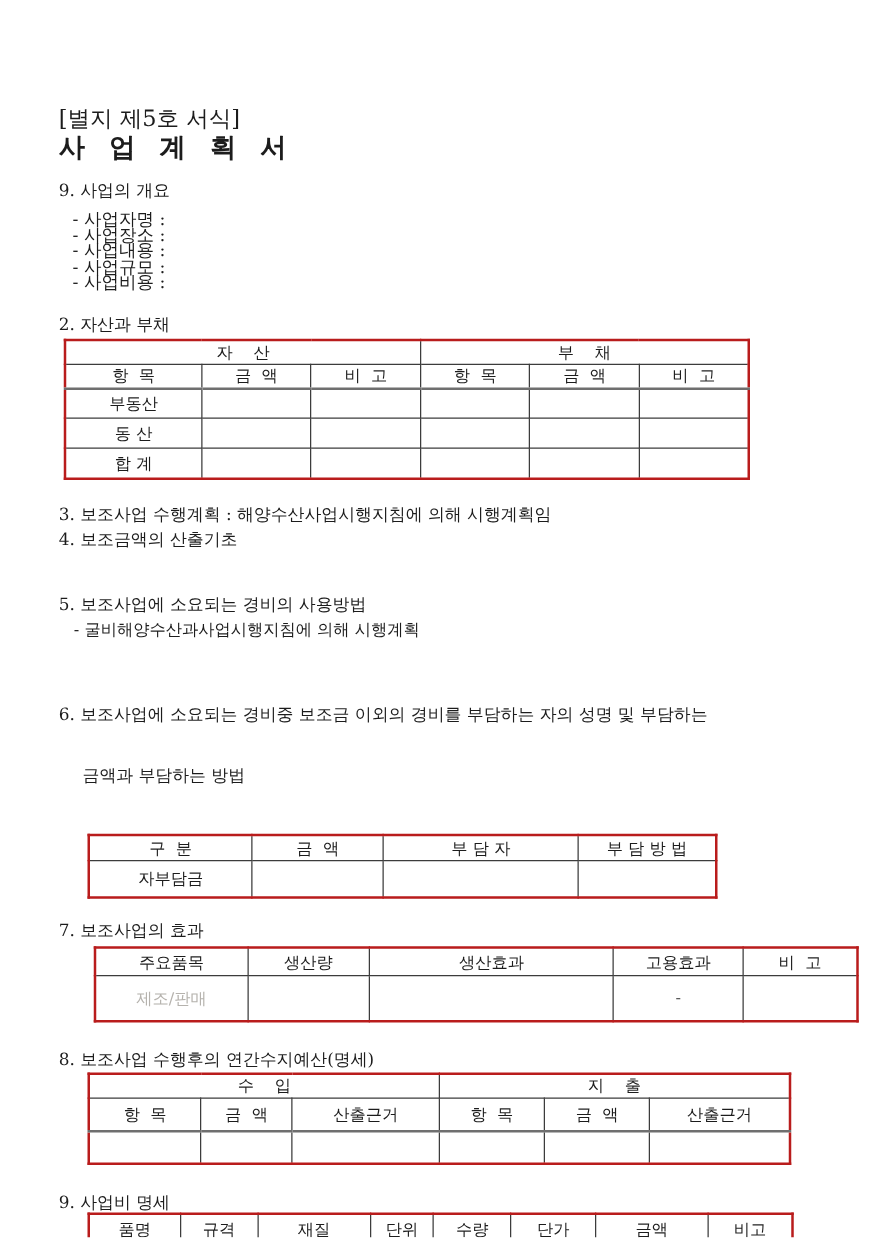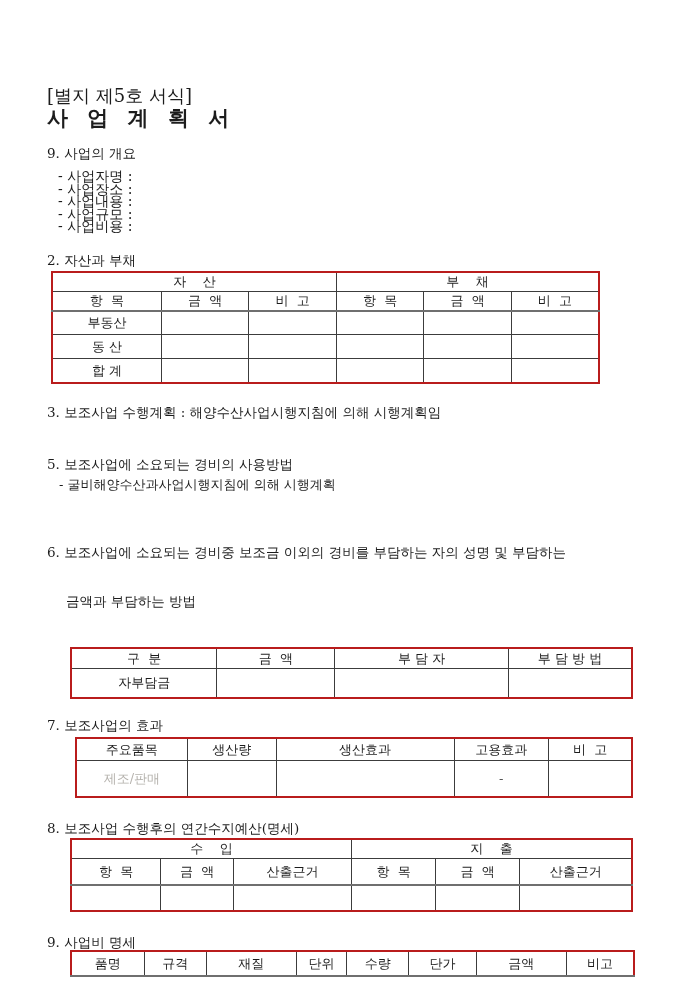--- a/index.html
+++ b/index.html
@@ -32,24 +32,24 @@
     border:1px solid #3c3c3c;text-align:center;vertical-align:middle;
     font-size:13px;font-weight:normal;padding:0;white-space:pre;overflow:hidden;
   }
   tr.dbl th{border-bottom:2px solid #6f6f6f;}
   .muted{color:#b5b2ad;}
   .dash{color:#555;}
 
   .t2{margin:3px 0 0 4px;width:549px;}
   .t2 .r-gh{height:17px;} .t2 .r-h{height:19px;} .t2 .r-d{height:24px;}
 
-  .t6{margin:4px 0 0 23px;width:563px;}
+  .t6{margin:4px 0 0 23px;width:504px;}
   .t6 .r-h{height:21px;} .t6 .r-d{height:29px;}
 
-  .t7{margin:4px 0 0 28px;width:558px;}
+  .t7{margin:4px 0 0 28px;width:612px;}
   .t7 .r-h{height:23px;} .t7 .r-d{height:36px;}
 
   .t8{margin:2px 0 0 23px;width:563px;}
   .t8 .r-gh{height:18px;} .t8 .r-h{height:27px;} .t8 .r-d{height:26px;}
 
   .t9{margin:0 0 0 23px;width:565px;}
   .t9 .r-h{height:25px;}
 </style>
 </head>
 <body>
@@ -113,20 +113,21 @@
         <td></td>
         <td></td>
         <td></td>
         <td></td>
         <td></td>
       </tr>
     </tbody>
       </table>
 
     <div class="h" id="s3">3. 보조사업 수행계획 : 해양수산사업시행지침에 의해 시행계획임</div>
+    <div class="h" id="s4">4. 보조금액의 산출기초</div>
 
     <div class="h" id="s5">5. 보조사업에 소요되는 경비의 사용방법</div>
     <div id="s5i">- 굴비해양수산과사업시행지침에 의해 시행계획</div>
 
     <div class="h" id="s6">
       <div class="l1">6. 보조사업에 소요되는 경비중 보조금 이외의 경비를 부담하는 자의 성명 및 부담하는</div>
       <div class="l2">금액과 부담하는 방법</div>
     </div>
     <table class="t t6">
       <colgroup>

